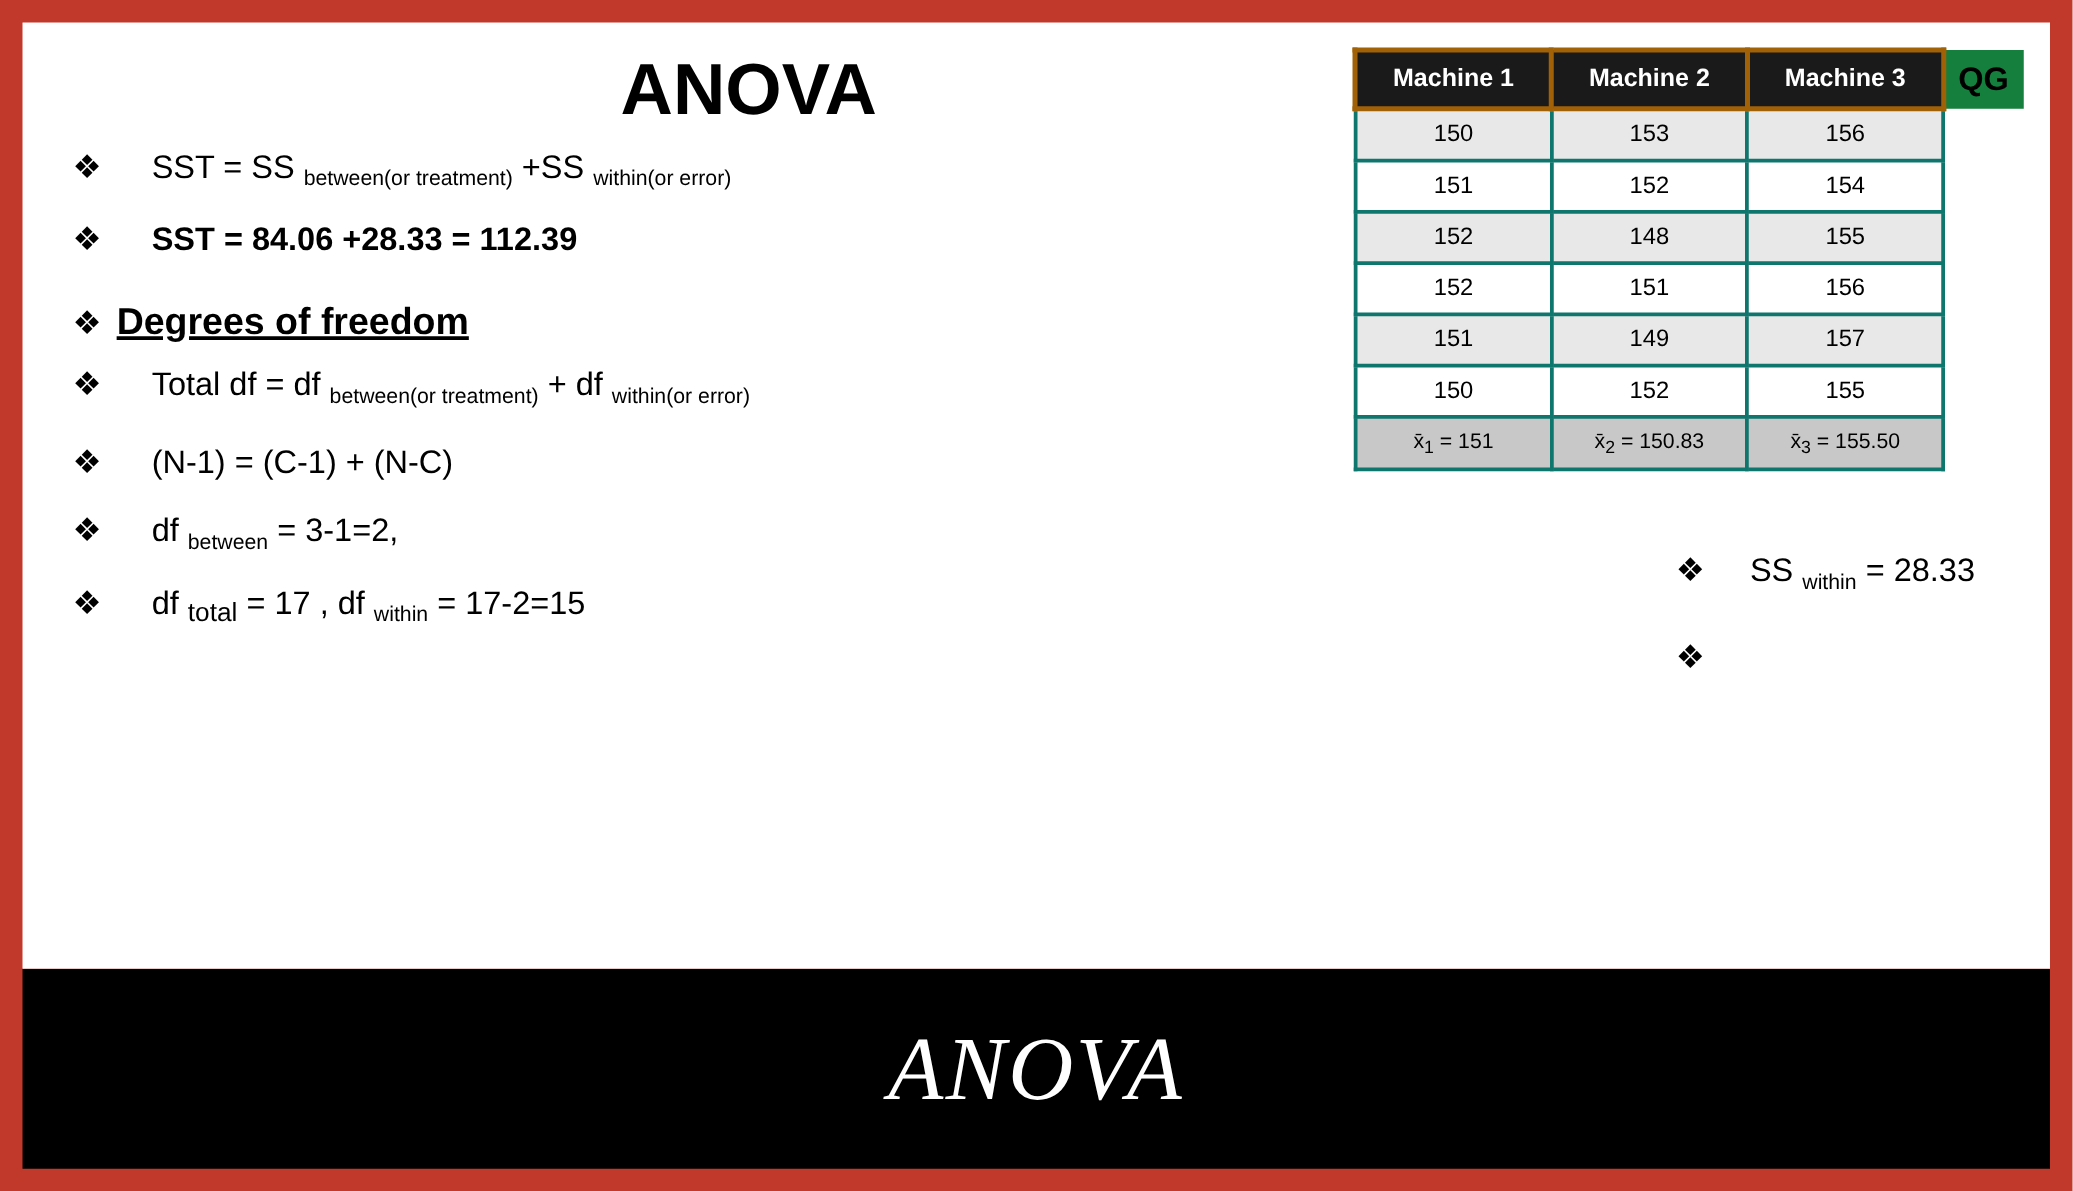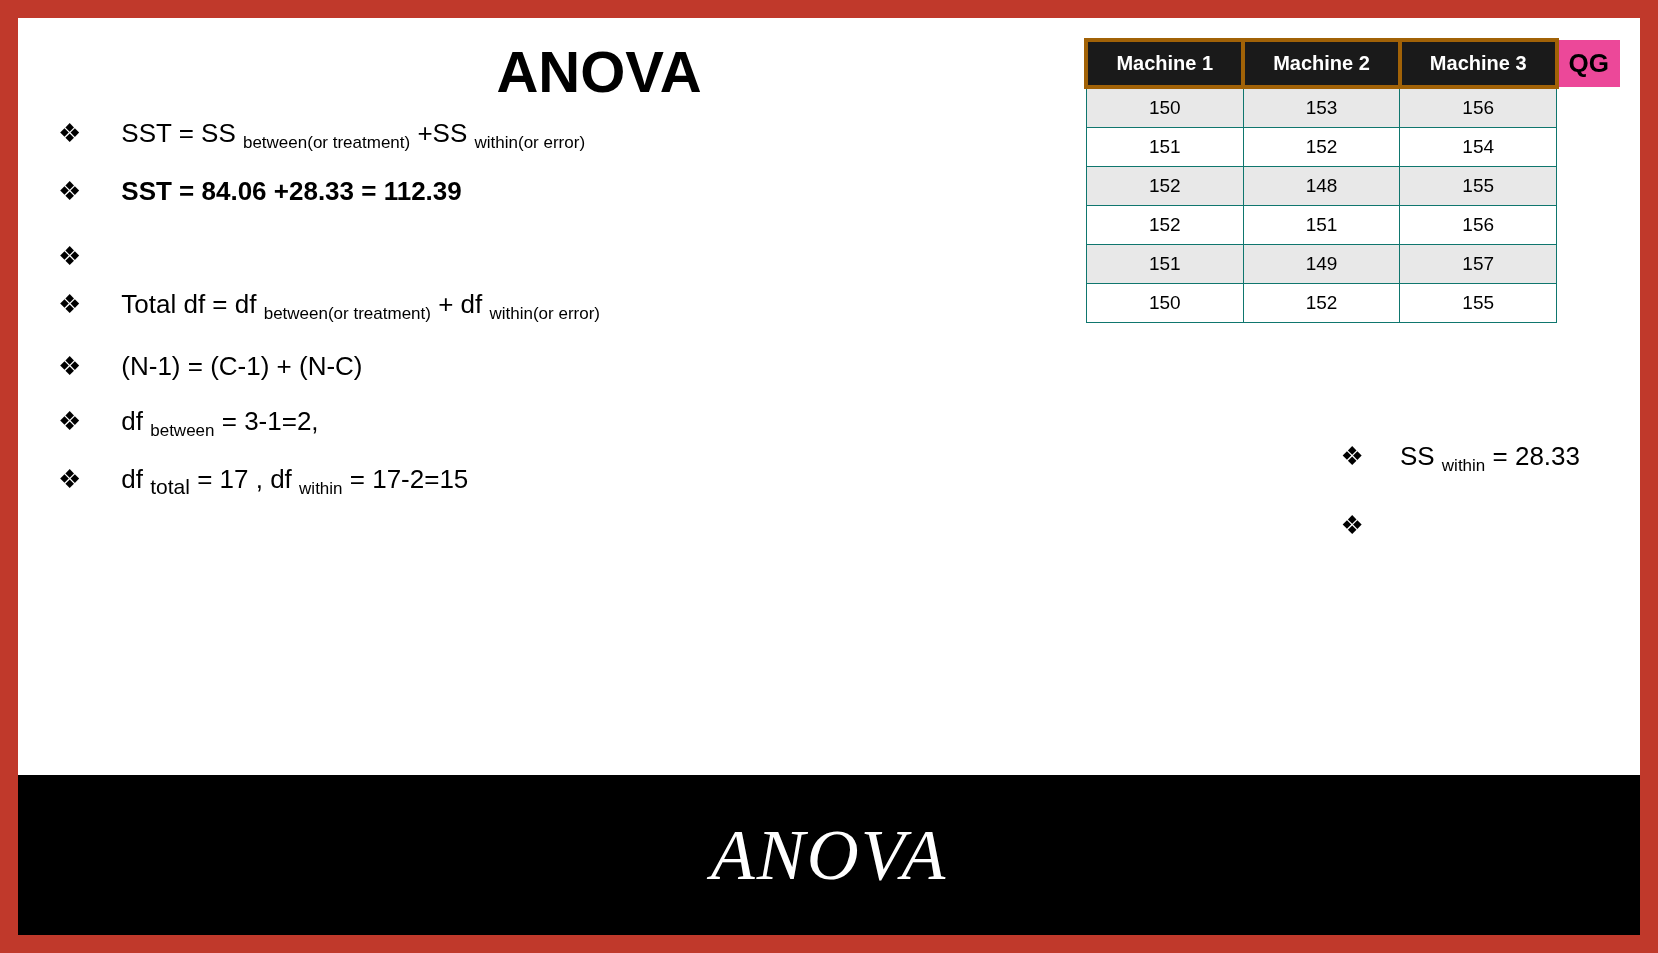--- a/index.html
+++ b/index.html
@@ -75,21 +75,21 @@
       color: #ffffff;
       font-weight: bold;
       padding: 10px 28px;
       text-align: center;
       border: 4px solid #a16207;
     }
 
     #data-table td {
       padding: 8px 28px;
       text-align: center;
-      border: 1px solid #0f766e;
+      border: 3px solid #0f766e;
       color: #000;
       font-size: 19px;
     }
 
     #data-table tr:nth-child(odd) td {
       background: #e8e8e8;
     }
 
     #data-table tr:nth-child(even) td {
       background: #ffffff;
@@ -164,21 +164,21 @@
     </div>
   </div>
 
   <div id="table-container">
     <table id="data-table">
       <thead>
         <tr>
           <th>Machine 1</th>
           <th>Machine 2</th>
           <th>Machine 3</th>
-          <th style="background:#ec4899; color:#000; font-weight:900; font-size:26px; border:none; padding:6px 10px;">QG</th>
+          <th style="background:#15803d; color:#000; font-weight:900; font-size:26px; border:none; padding:6px 10px;">QG</th>
         </tr>
       </thead>
       <tbody>
         <tr>
           <td>150</td>
             <td>153</td>
             <td>156</td>
         </tr>
         <tr>
           <td>151</td>
@@ -198,20 +198,25 @@
         <tr>
           <td>151</td>
             <td>149</td>
             <td>157</td>
         </tr>
         <tr>
           <td>150</td>
             <td>152</td>
             <td>155</td>
         </tr>
+        <tr class="mean-row">
+          <td>x̄<sub>1</sub> = 151</td>
+          <td>x̄<sub>2</sub> = 150.83</td>
+          <td>x̄<sub>3</sub> = 155.50</td>
+        </tr>
       </tbody>
     </table>
   </div>
 
   <div id="content-left">
 
     <div class="bullet-line">
       <span class="bullet">❖</span>
       <span class="formula-text">
         SST = SS <sub style="font-size:17px;">between(or treatment)</sub> +SS <sub style="font-size:17px;">within(or error)</sub>
@@ -220,20 +225,21 @@
 
     <div class="bullet-line" style="margin-bottom:32px;">
       <span class="bullet">❖</span>
       <span class="formula-text bold">
         SST = 84.06 +28.33 = 112.39
       </span>
     </div>
 
     <div class="bullet-line" style="margin-bottom:14px;">
       <span class="bullet">❖</span>
+      <span class="degrees-heading">Degrees of freedom</span>
     </div>
 
     <div class="bullet-line" style="margin-bottom:22px;">
       <span class="bullet">❖</span>
       <span class="formula-text">
         Total df = df <sub style="font-size:17px;">between(or treatment)</sub> + df <sub style="font-size:17px;">within(or error)</sub>
       </span>
     </div>
 
     <div class="bullet-line">

